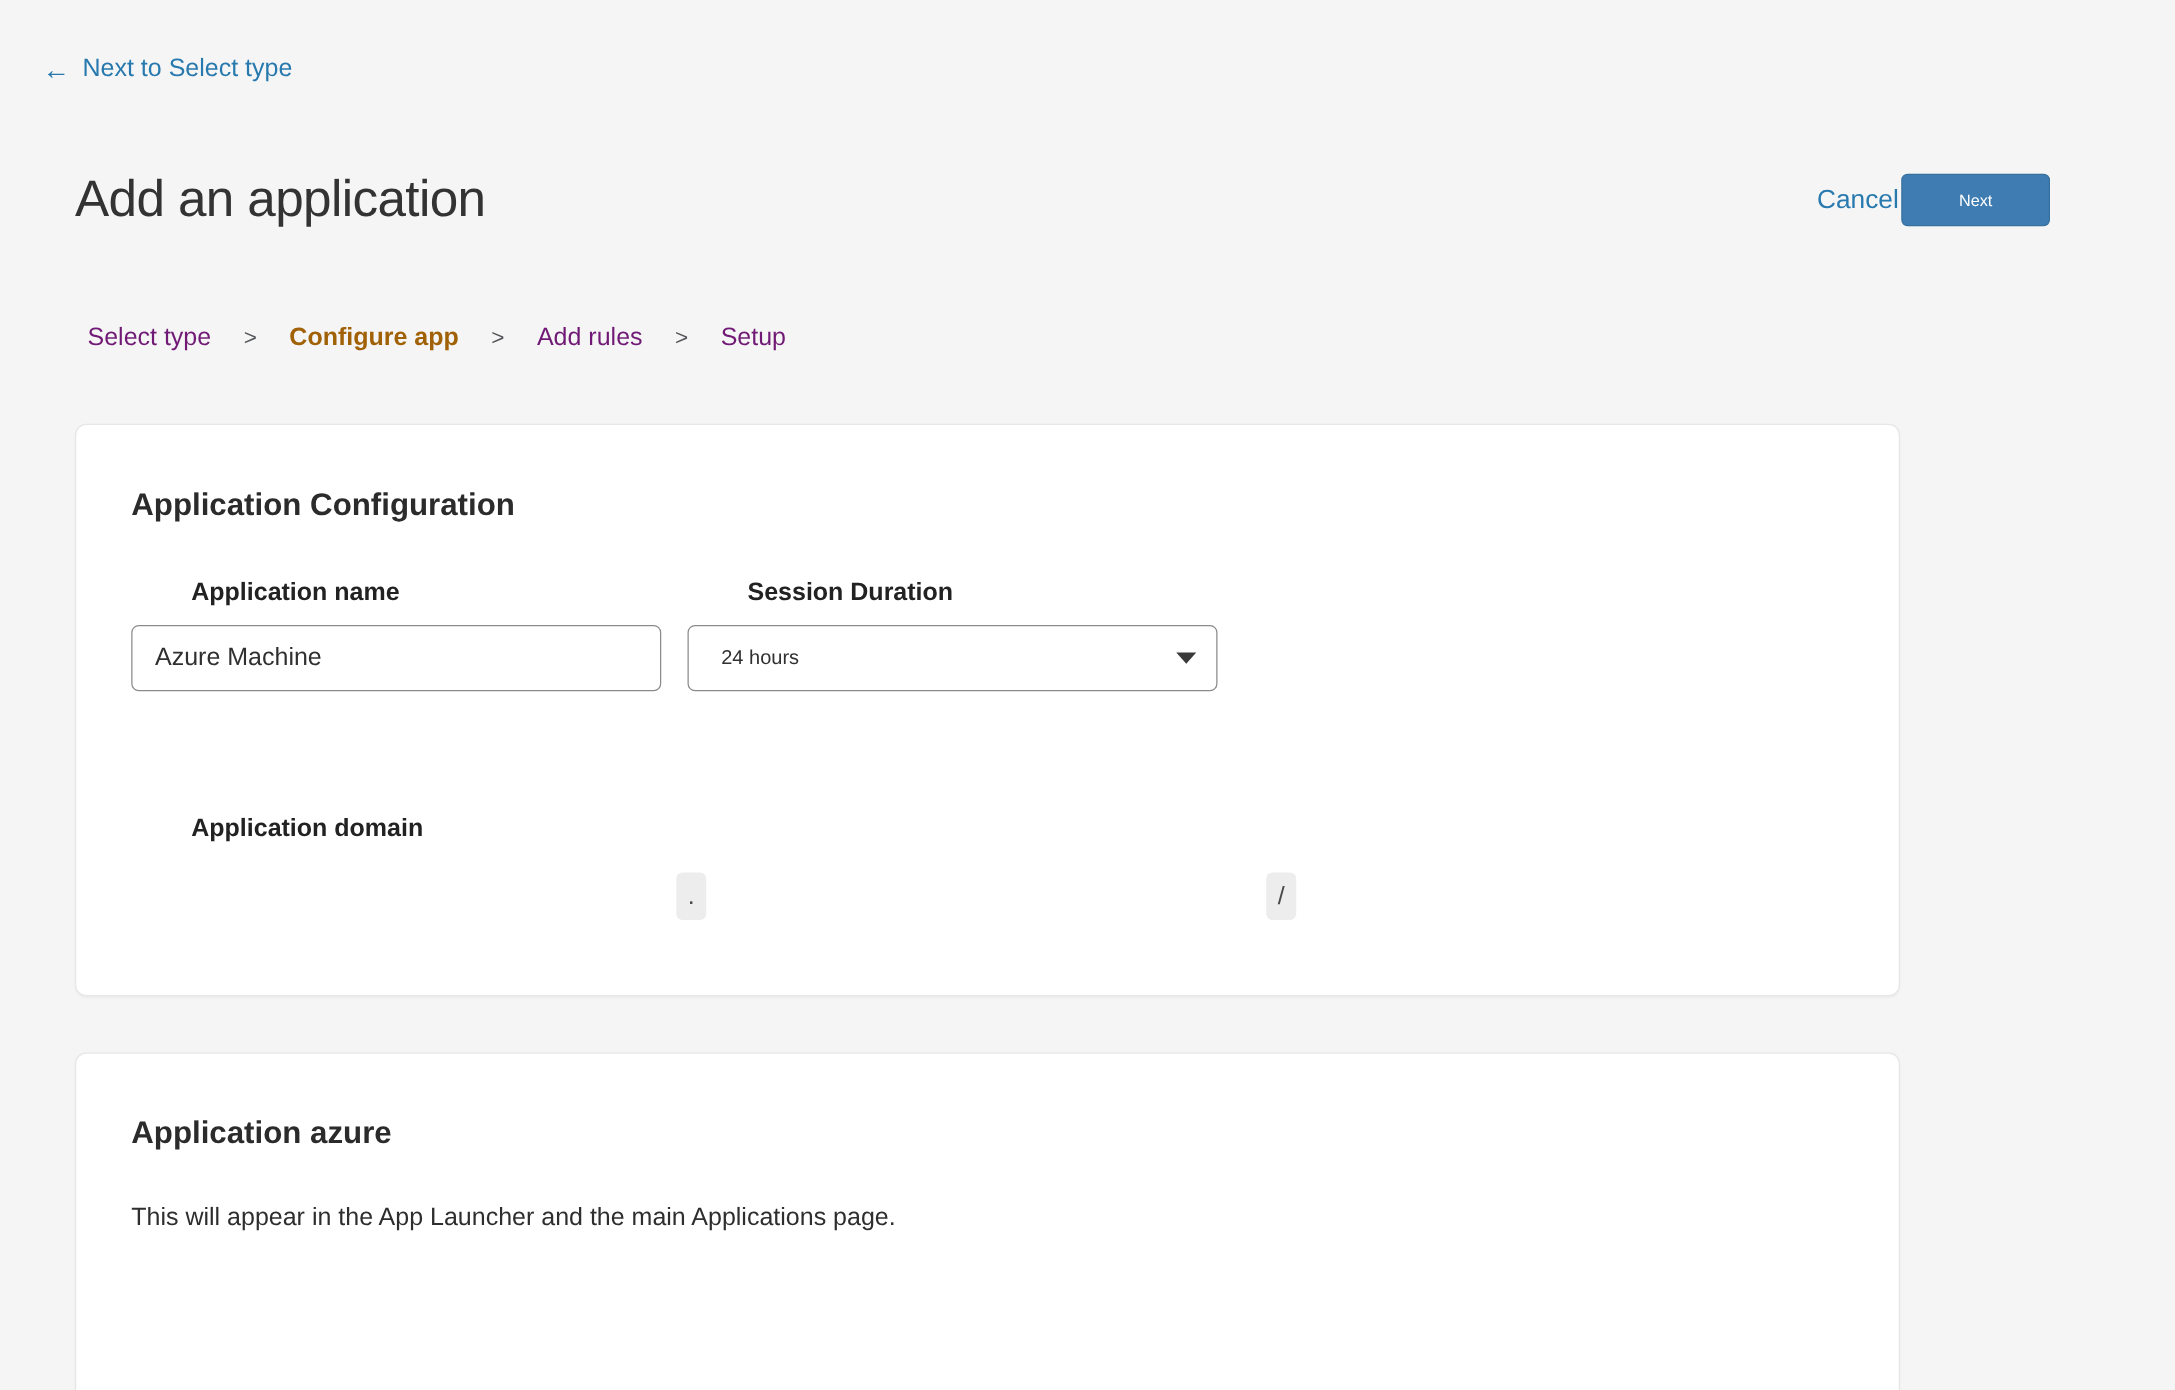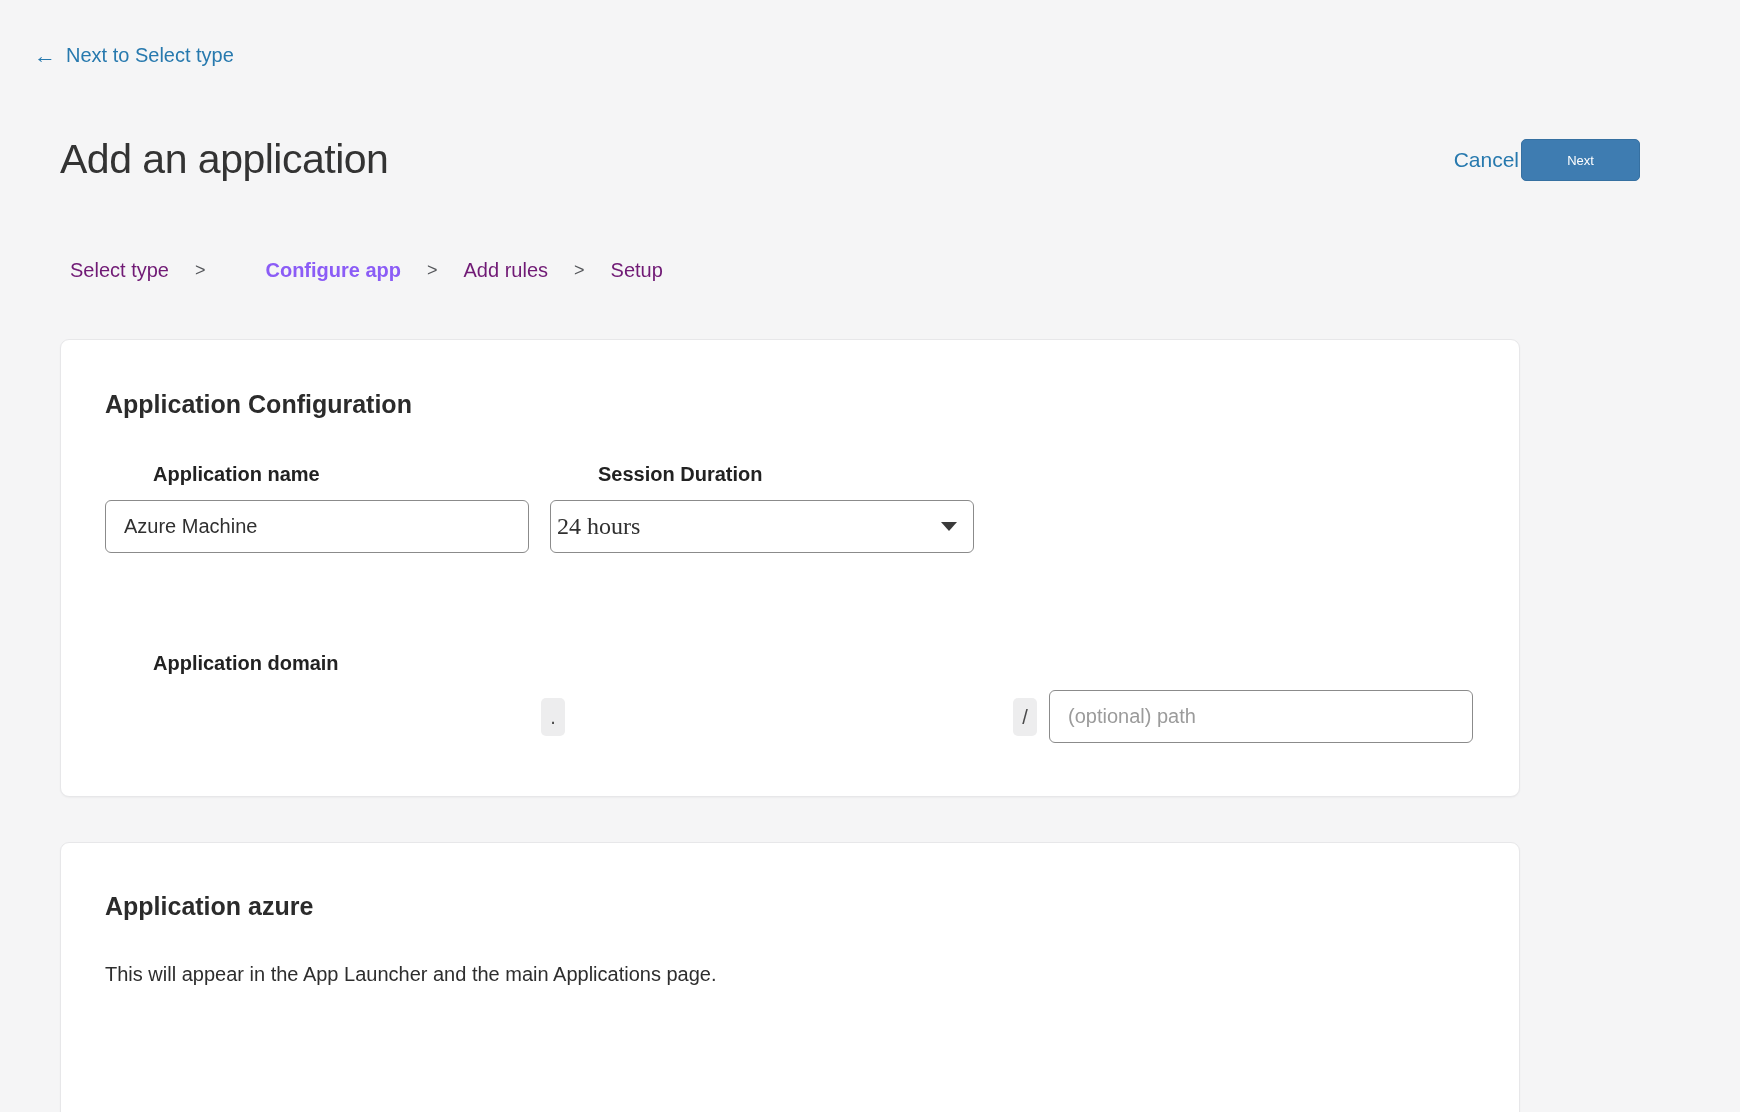--- a/index.html
+++ b/index.html
@@ -72,21 +72,21 @@
     position: absolute;
     top: 259px;
     left: 70px;
     display: flex;
     align-items: center;
     gap: 26px;
     font-size: 20px;
     color: #54565a;
   }
   .step { color: #701a75; }
-  .step.active { color: #8b5cf6; font-weight: 700; margin-left: 34px; }
+  .step.active { color: #a16207; font-weight: 700; }
   .step-sep { color: #54565a; font-size: 18px; }
 
   
   .card {
     position: absolute;
     left: 60px;
     width: 1460px;
     background: #ffffff;
     border: 1px solid #e7e7e9;
     border-radius: 9px;
@@ -134,25 +134,24 @@
 
   .select-box {
     position: absolute;
     height: 53px;
     border: 1px solid #8b8b8b;
     border-radius: 6px;
     background: #ffffff;
     display: flex;
     align-items: center;
     justify-content: space-between;
-    padding: 0 16px 0 6px;
-    font-size: 24px;
+    padding: 0 16px 0 26px;
+    font-size: 16px;
     color: #303030;
     cursor: pointer;
-    font-family: Liberation Serif, serif;
   }
   .sel-session { top: 160px; left: 489px; width: 424px; }
   .sel-domain  { top: 350px; left: 516px; width: 424px; }
 
   .chevron-down {
     width: 0; height: 0;
     border-left: 8px solid transparent;
     border-right: 8px solid transparent;
     border-top: 9px solid #3a3a3a;
   }
@@ -217,19 +216,18 @@
     <span class="chevron-down"></span>
   </div>
 
   <label class="field-label lbl-domain">Application domain</label>
 
   <span class="sep-box sep-dot">.</span>
 
 
   <span class="sep-box sep-slash">/</span>
 
-  <input class="text-input inp-path" type="text" placeholder="(optional) path" style="">
 </section>
 
 <section class="card card-logo">
   <h2 class="card-title">Application azure</h2>
   <p class="logo-desc">This will appear in the App Launcher and the main Applications page.</p>
 </section>
 
 </body></html>

